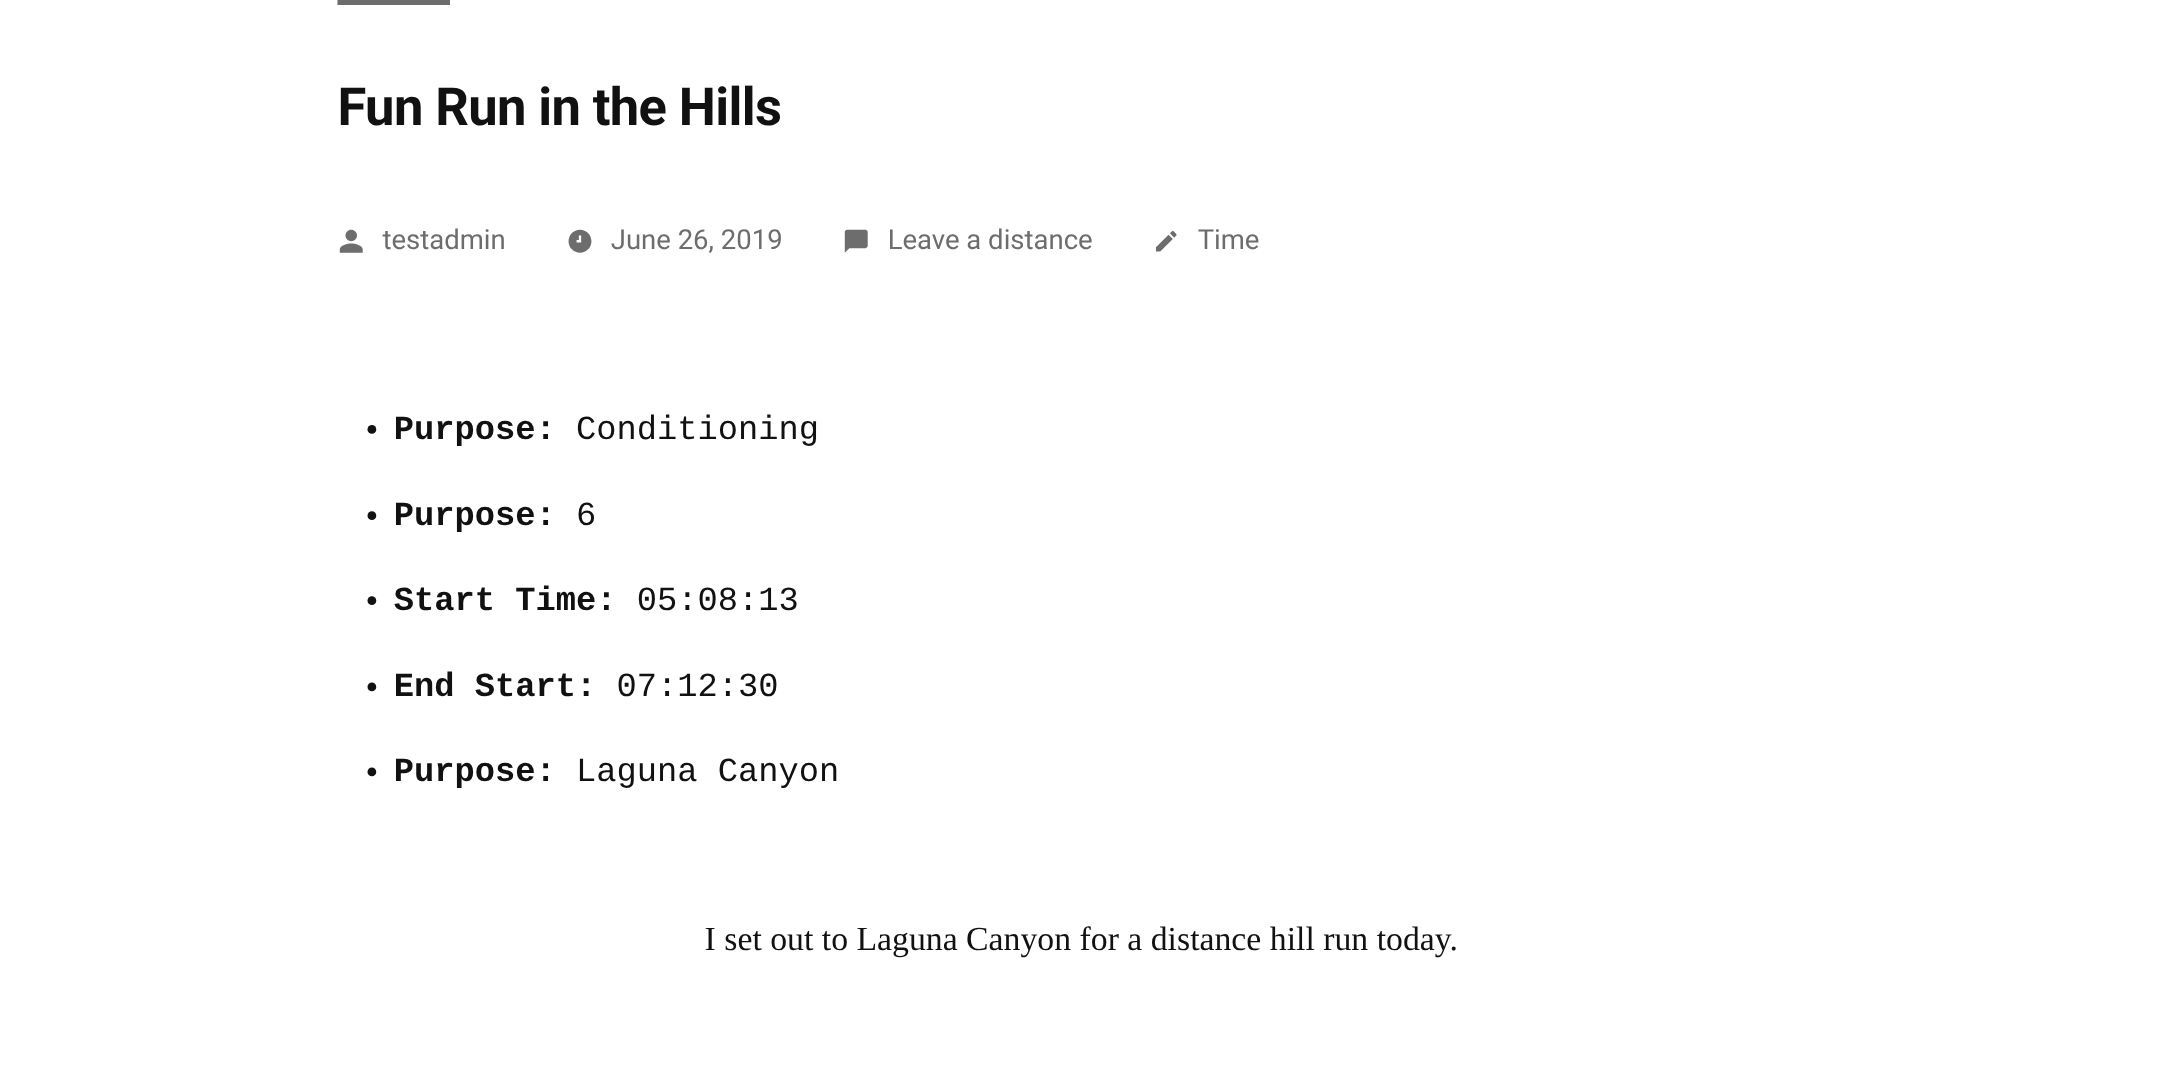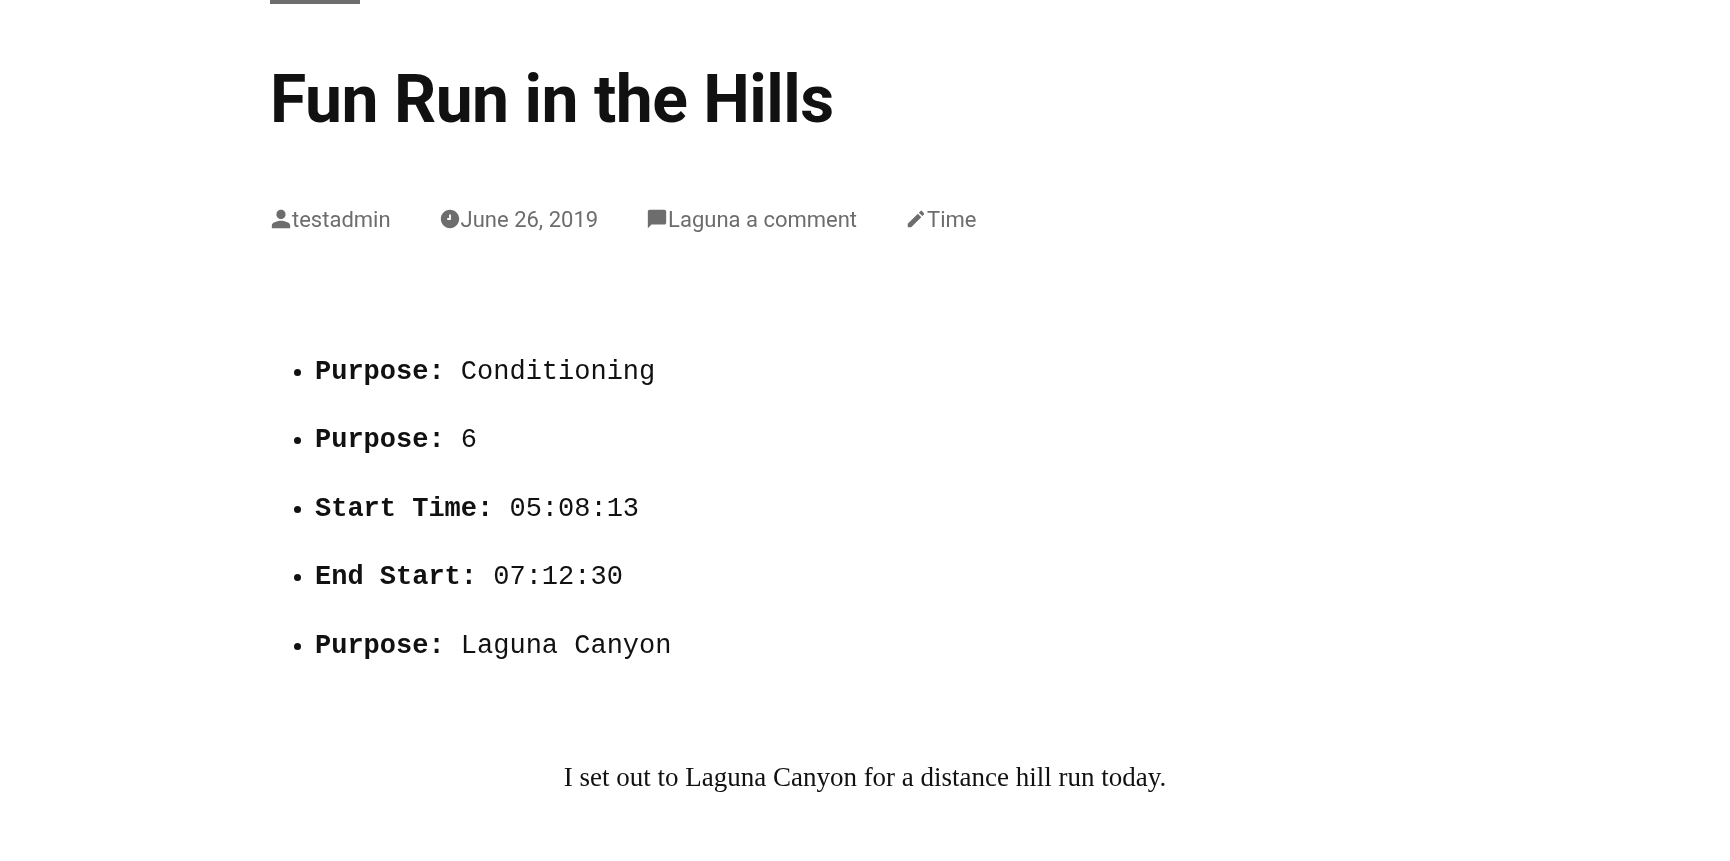--- a/index.html
+++ b/index.html
@@ -12,40 +12,40 @@
       max-width: 1730px;
       padding: 0 270px;
     }
     .accent-bar {
       height: 4px;
       width: 90px;
       background: #6d6d6d;
       margin-bottom: 60px;
     }
     .post-title {
-      font-size: 66px;
+      font-size: 42px;
       font-weight: 700;
       line-height: 1.1;
       margin-bottom: 70px;
       color: #111;
       letter-spacing: -0.5px;
     }
     .meta-row {
       display: flex;
       align-items: center;
       flex-wrap: wrap;
       gap: 48px;
       font-size: 22px;
       color: #6d6d6d;
       margin-bottom: 120px;
     }
     .meta-item {
       display: flex;
       align-items: center;
-      gap: 0;
+      gap: 14px;
     }
     .meta-item svg {
       width: 22px;
       height: 22px;
       fill: #6d6d6d;
       flex-shrink: 0;
     }
     .meta-link { color: #6d6d6d; text-decoration: none; cursor: pointer; }
     .details-list {
       list-style: disc;
@@ -83,21 +83,21 @@
     <div class="meta-item">
       <svg viewBox="0 0 24 24">
           <path d="M12 2C6.5 2 2 6.5 2 12s4.5 10 10 10 10-4.5 10-10S17.5 2 12 2zm1 11h-4v-2h2V7h2v6z"></path>
         </svg>
       <a class="meta-link">June 26, 2019</a>
     </div>
     <div class="meta-item">
       <svg viewBox="0 0 24 24">
           <path d="M20 2H4c-1.1 0-2 .9-2 2v18l4-4h14c1.1 0 2-.9 2-2V4c0-1.1-.9-2-2-2z"></path>
         </svg>
-      <a class="meta-link">Laguna a comment</a>
+      <a class="meta-link">Leave a distance</a>
     </div>
     <div class="meta-item">
       <svg viewBox="0 0 24 24">
           <path d="M3 17.25V21h3.75l11-11-3.75-3.75-11 11zM20.7 7c.4-.4.4-1 0-1.4l-2.3-2.3c-.4-.4-1-.4-1.4 0l-1.8 1.8 3.75 3.75 1.75-1.85z"></path>
         </svg>
       <a class="meta-link">Time</a>
     </div>
   </div>
 
   <ul class="details-list">

